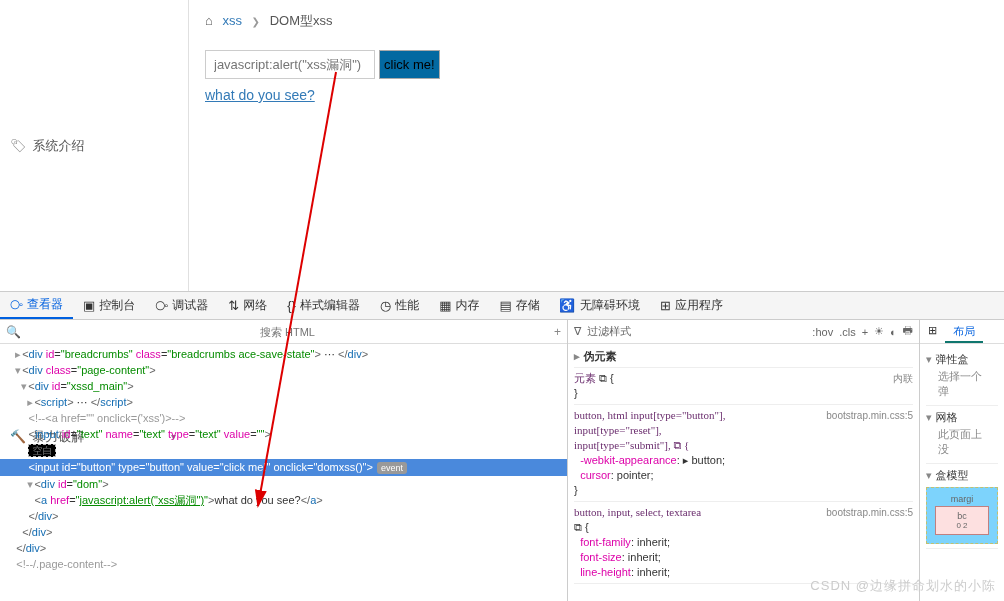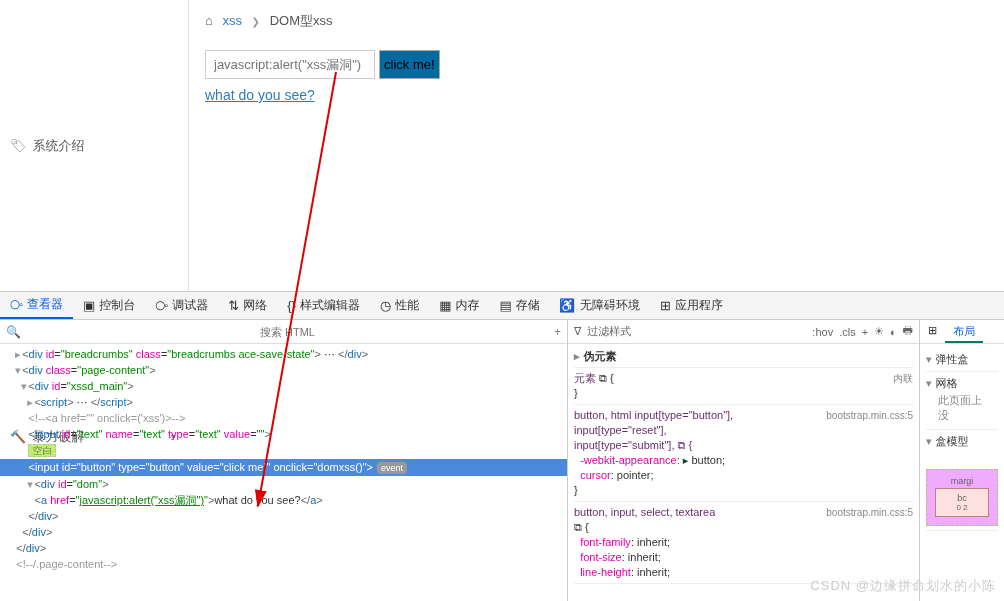--- a/index.html
+++ b/index.html
@@ -36,44 +36,44 @@
 .dt-line { white-space: pre; padding: 0 4px; }
 .dt-line .tw { color: #999; display: inline-block; width: 9px; text-align: center; }
 .dt-line.hl { background: #4a89dc; color: #fff; }
 .dt-line.hl .tag, .dt-line.hl .attr, .dt-line.hl .val, .dt-line.hl .punc { color: #fff; }
 .tag { color: #136cb2; text-align: right; }
 .attr { color: #dd00a9; }
 .val { color: #058b00; }
 .punc { color: #666; }
 .cmt { color: #999; }
 .ev-badge { background: #999; color: #fff; font-size: 9px; padding: 1px 4px; border-radius: 3px; margin-left: 4px; }
-.txtnode { background: #bef264; border: 1px dashed #bbb; padding: 0 3px; font-size: 10px; color: #777; }
+.txtnode { background: #000000; border: 1px dashed #bbb; padding: 0 3px; font-size: 10px; color: #777; }
 .underline { text-decoration: underline; }
 
 .dt-styles { flex: 0 0 352px; display: flex; flex-direction: column; border-right: 1px solid #ccc; }
 .st-head { display: flex; align-items: center; height: 24px; border-bottom: 1px solid #ddd; padding: 0 6px; font-size: 11px; color: #666; gap: 6px; }
 .st-head .sp { flex: 1; }
 .st-body { flex: 1; overflow: auto; font-family: Consolas, monospace; font-size: 11px; line-height: 15px; padding: 2px 6px; }
 .st-sec { border-bottom: 1px solid #eee; padding: 3px 0; }
 .st-title { font-weight: bold; color: #333; display: flex; align-items: center; }
 .st-title .tw { color: #888; margin-right: 4px; }
-.sel { color: #6b2e6e; }
+.sel { color: #6b2e6e; font-family: Liberation Serif, serif; }
 .prop { color: #dd00a9; }
 .pval { color: #333; }
 .src { float: right; color: #888; font-size: 10px; }
 
 .dt-layout { flex: 1; display: flex; flex-direction: column; }
 .ly-tabs { display: flex; height: 24px; border-bottom: 1px solid #ddd; font-size: 11px; }
 .ly-tab { padding: 4px 8px; cursor: pointer; }
 .ly-tab.active { color: #0060df; border-bottom: 2px solid #0f766e; }
 .ly-body { flex: 1; padding: 4px 6px; font-size: 11px; overflow: hidden; }
 .ly-sec { border-bottom: 1px solid #eee; padding: 4px 0; }
 .ly-sec .hdr { display: flex; align-items: center; gap: 4px; color: #333; }
 .ly-sec .hdr .tw { color: #888; }
-.boxmodel { margin-top: 20px; background: #f0abfc; border: 1px dashed #c0c070; padding: 6px; font-size: 9px; text-align: center; color: #666; position: relative; }
+.boxmodel { margin-top: 4px; background: #7dd3fc; border: 1px dashed #c0c070; padding: 6px; font-size: 9px; text-align: center; color: #666; position: relative; }
 
 .arrow-svg { position: absolute; top: 0; left: 0; pointer-events: none; }
 .watermark { position: absolute; right: 8px; bottom: 6px; color: #ccc; font-size: 13px; letter-spacing: 1px; }
 </style>
 </head>
 <body>
 
 <div class="top">
   <div class="sidebar">
     <div class="sb-item top">
@@ -218,20 +218,21 @@
       <div class="ly-tabs">
         <div class="ly-tab">⊞</div>
         <div class="ly-tab active">布局</div>
       </div>
       <div class="ly-body">
         <div class="ly-sec">
             <div class="hdr">
               <span class="tw">▾</span>
               <span>弹性盒</span>
             </div>
+            <div style="color:#888;padding:2px 12px">选择一个弹</div>
           </div>
         <div class="ly-sec">
             <div class="hdr">
               <span class="tw">▾</span>
               <span>网格</span>
             </div>
             <div style="color:#888;padding:2px 12px">此页面上没</div>
           </div>
         <div class="ly-sec">
             <div class="hdr">

